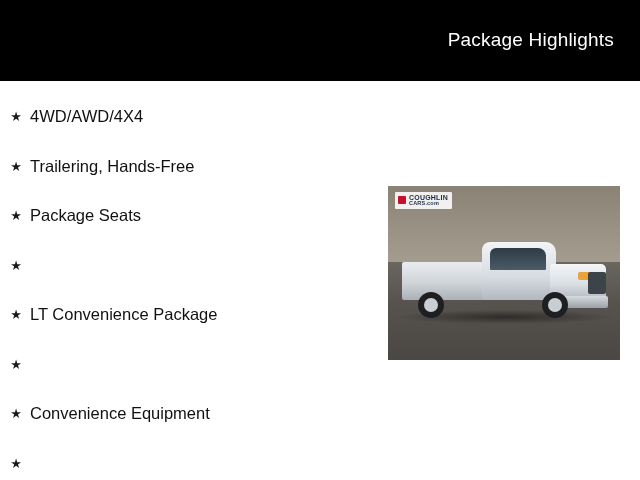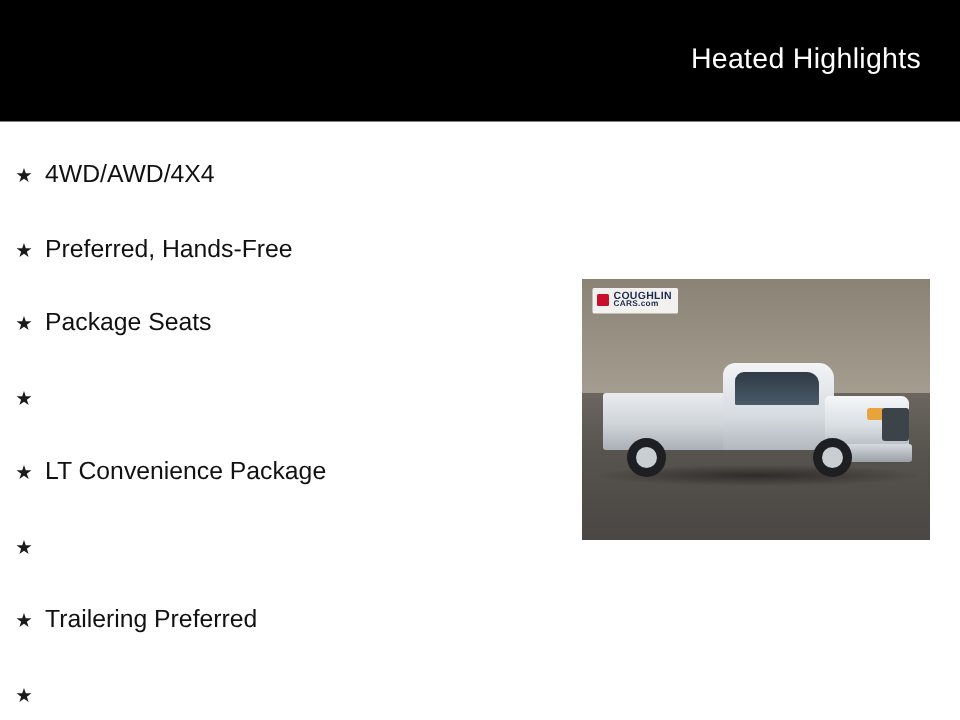--- a/index.html
+++ b/index.html
@@ -222,49 +222,49 @@
   }
   .wheel-rear { left: 16px; }
   .wheel-front { left: 140px; }
 </style>
 </head>
 <body>
 
 <div class="page">
 
   <div class="header-bar">
-    <div class="header-title">Heated Highlights</div>
+    <div class="header-title">Package Highlights</div>
   </div>
 
   <ul class="highlights-list">
     <li class="highlight-item">
       <span class="star-icon">★</span>
       <span>4WD/AWD/4X4</span>
     </li>
     <li class="highlight-item">
       <span class="star-icon">★</span>
-      <span>Preferred, Hands-Free</span>
+      <span>Trailering, Hands-Free</span>
     </li>
     <li class="highlight-item">
       <span class="star-icon">★</span>
       <span>Package Seats</span>
     </li>
     <li class="highlight-item">
       <span class="star-icon">★</span>
     </li>
     <li class="highlight-item">
       <span class="star-icon">★</span>
       <span>LT Convenience Package</span>
     </li>
     <li class="highlight-item">
       <span class="star-icon">★</span>
     </li>
     <li class="highlight-item">
       <span class="star-icon">★</span>
-      <span>Trailering Preferred</span>
+      <span>Convenience Equipment</span>
     </li>
     <li class="highlight-item">
       <span class="star-icon">★</span>
     </li>
   </ul>
 
   <div class="vehicle-photo">
     <div class="photo-sky"></div>
     <div class="photo-ground"></div>
 

